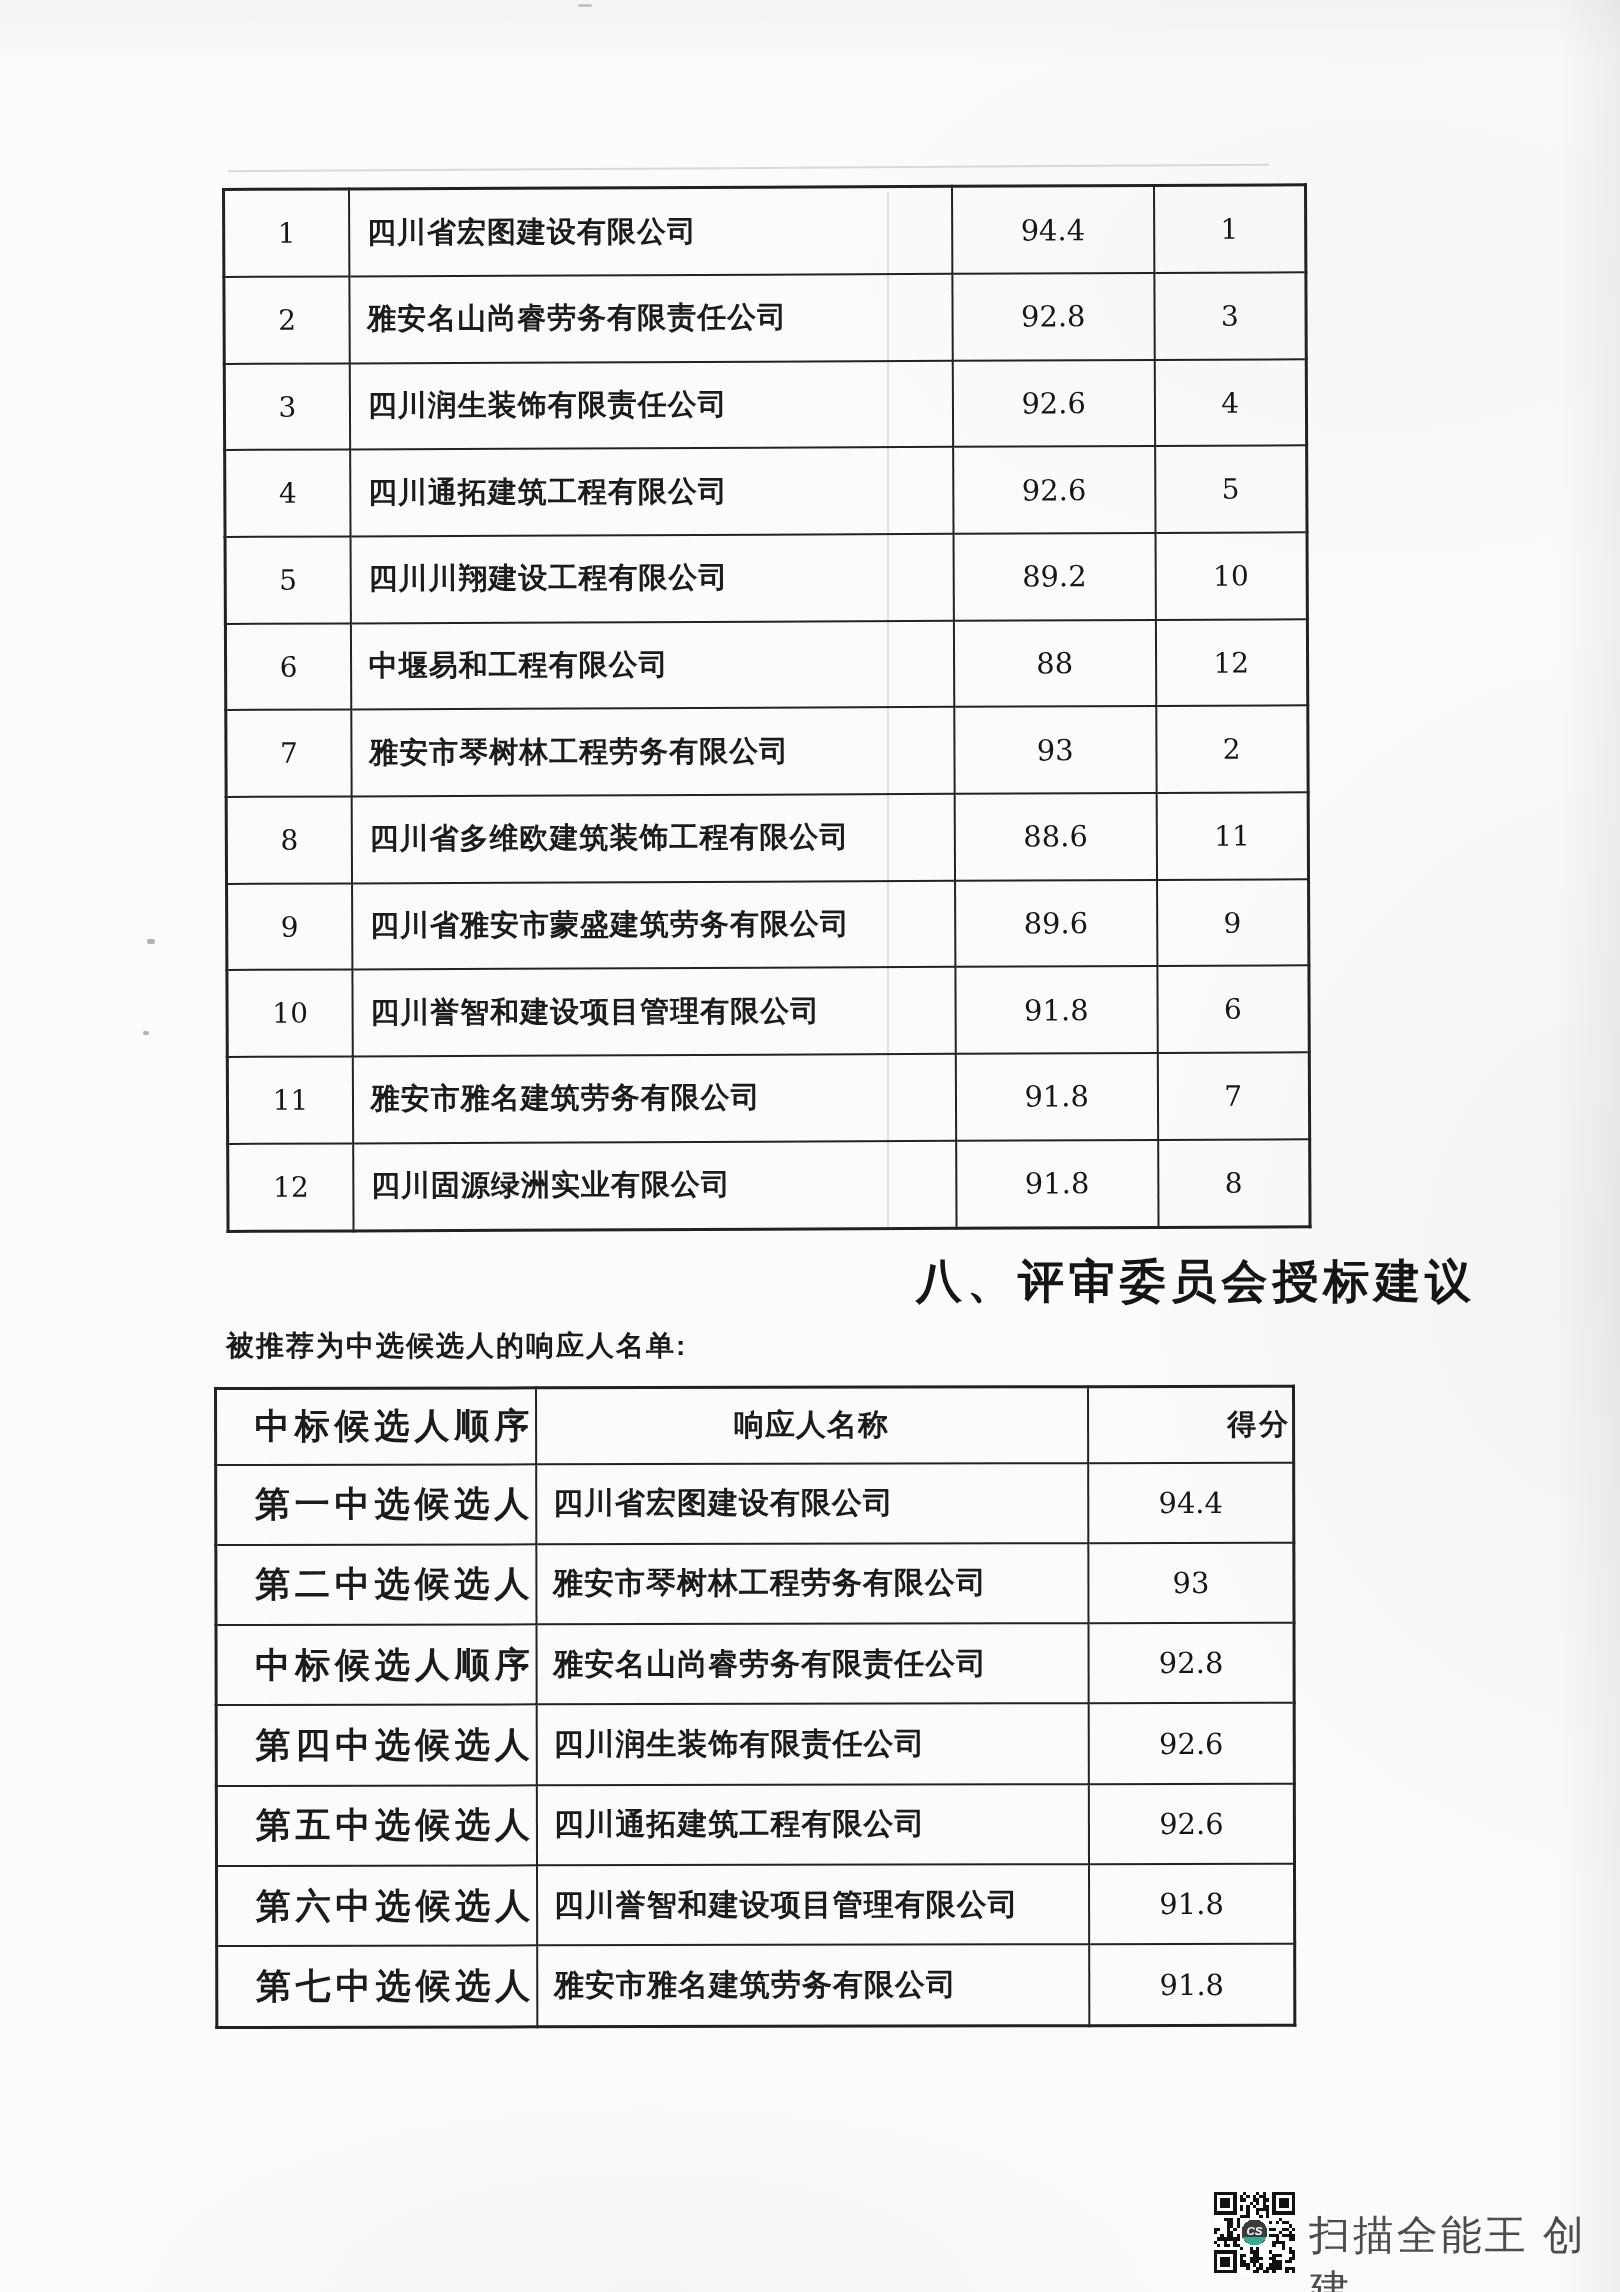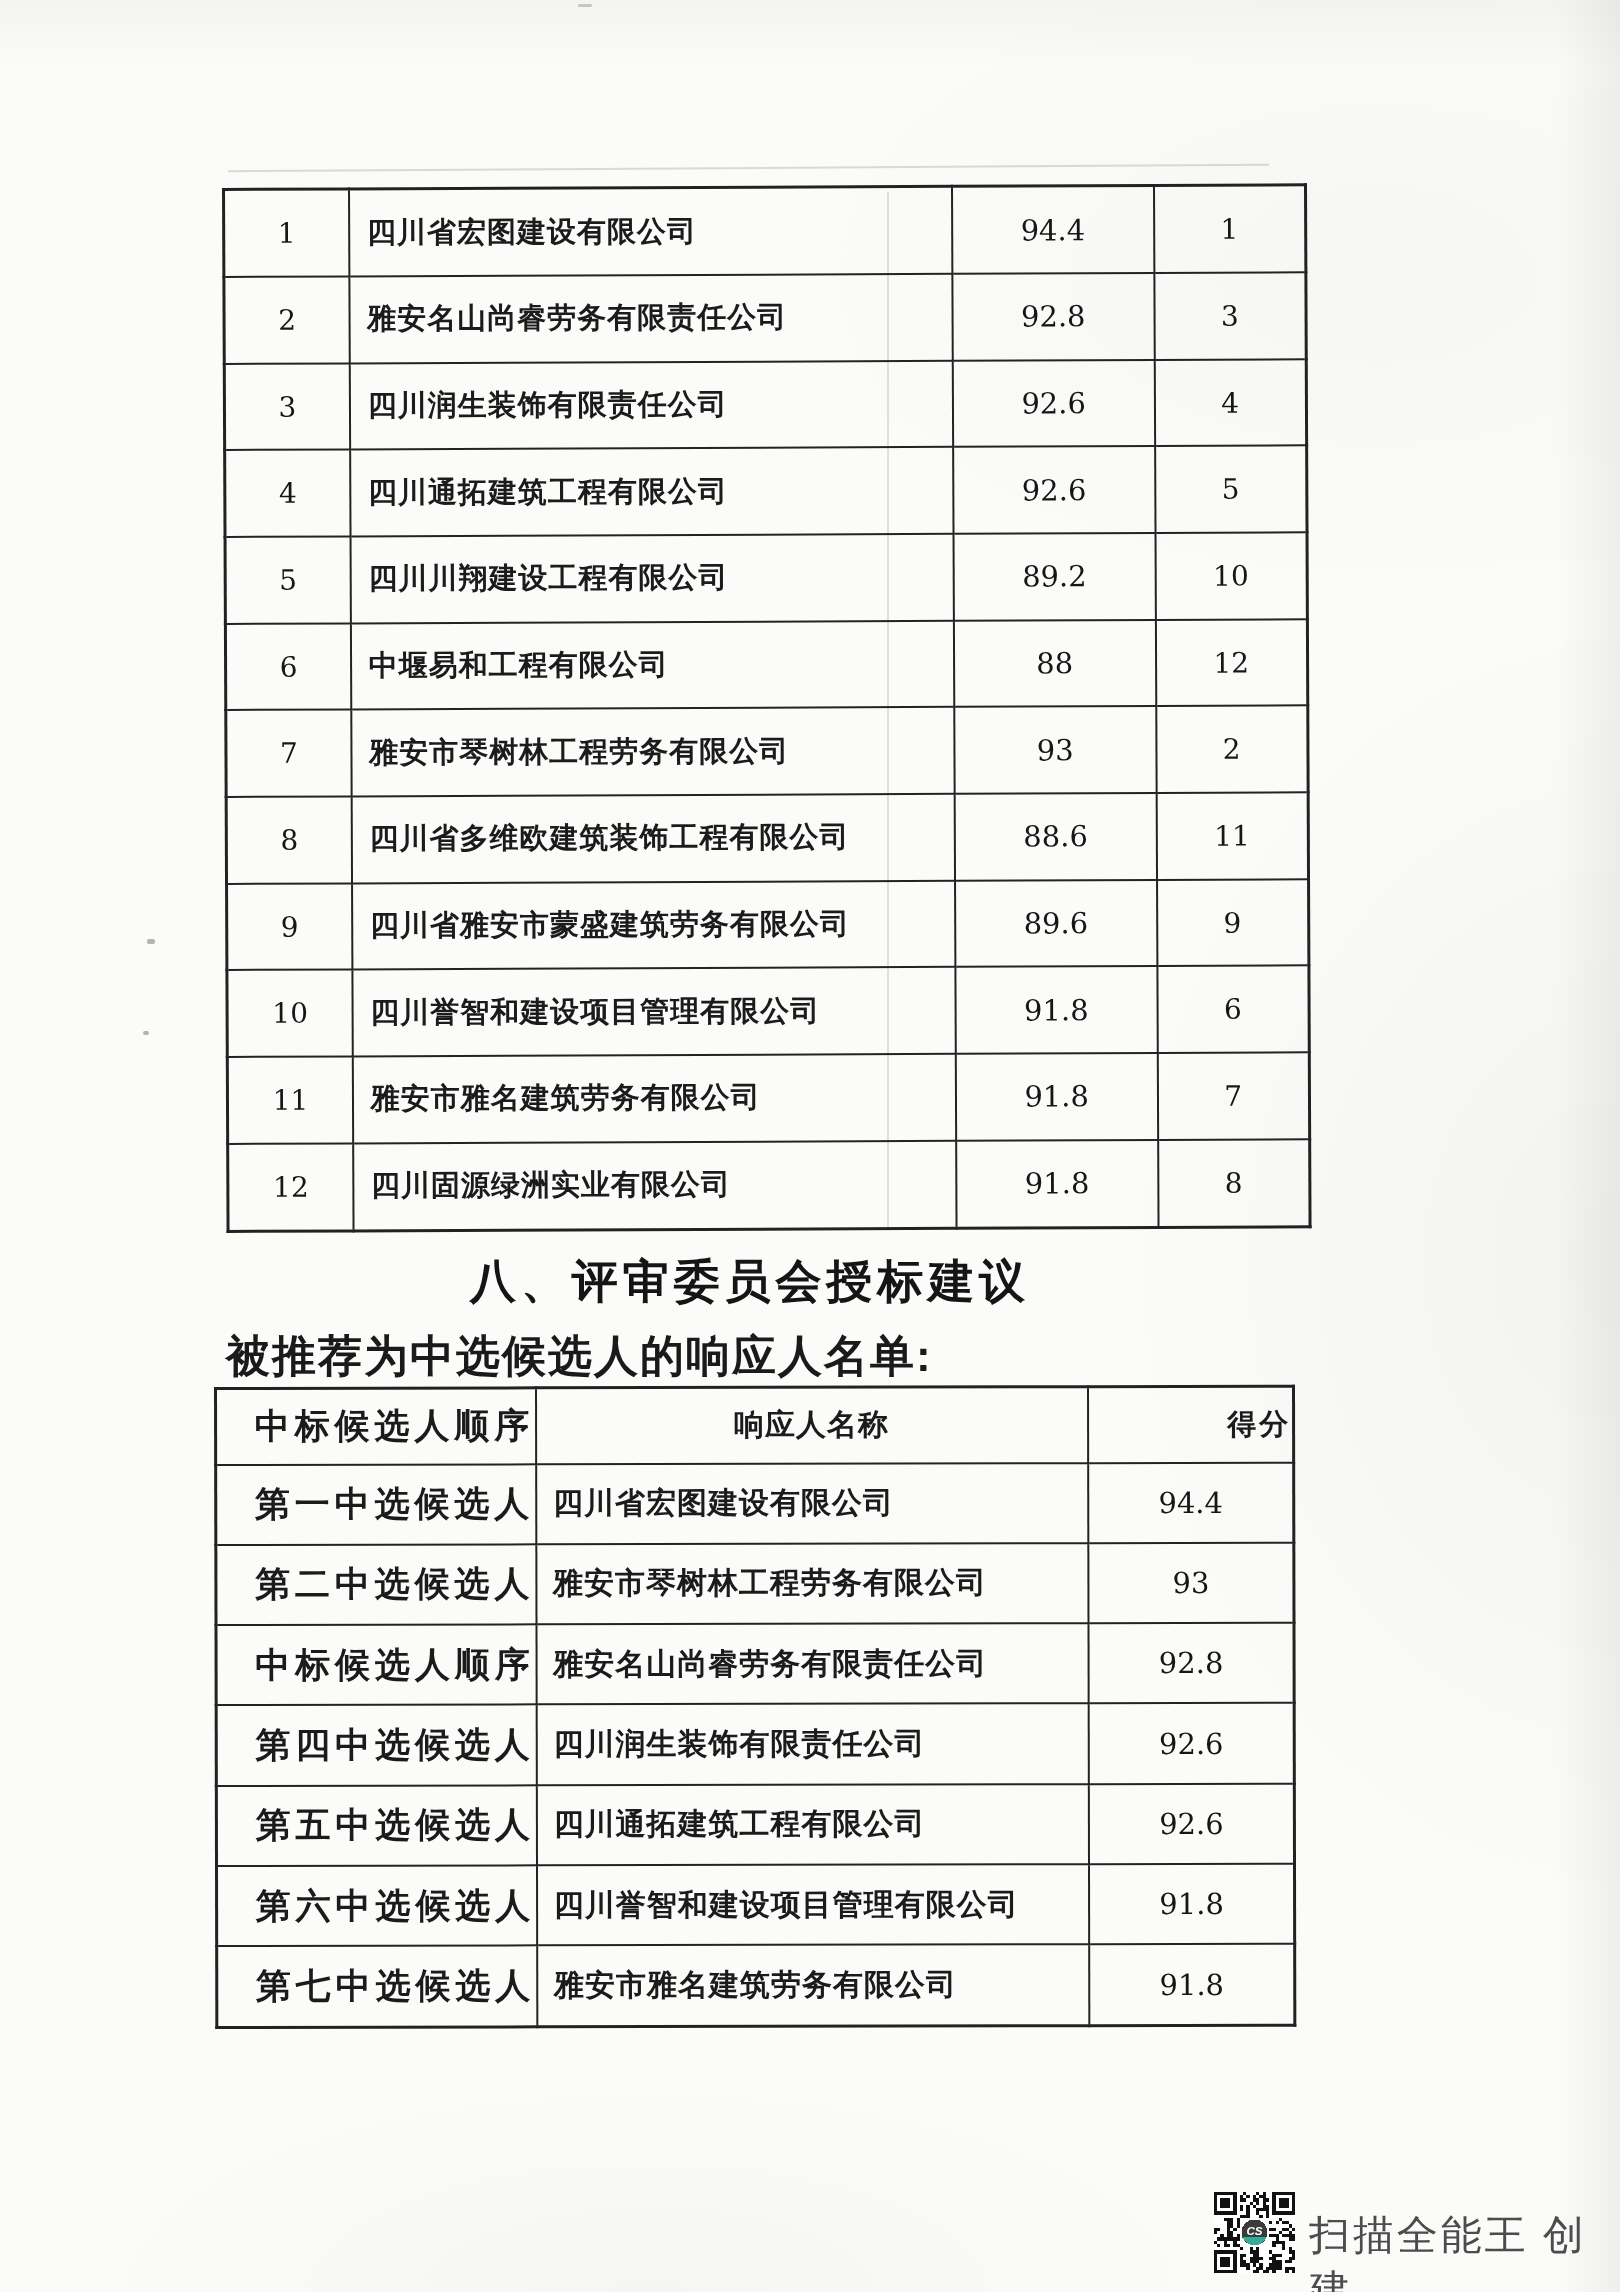--- a/index.html
+++ b/index.html
@@ -52,27 +52,27 @@
   .t1 .col-score{width:198px;font-size:29px;}
   .t1 .col-rank{width:147px;font-size:28px;}
 
   .t2 .col-order{width:316px;text-align:right;font-size:35px;letter-spacing:4.9px;}
   .t2 .col-rname{width:549px;text-align:left;padding-left:15.7px;font-size:30px;letter-spacing:1px;}
   .t2 .col-sc{width:201px;font-size:29px;}
   .t2 thead th{font-size:33px;letter-spacing:2.9px;text-align:right;font-weight:600;color:#1b1b1b;}
   .t2 thead tr{height:76px;}
 
   .heading{
-    position:absolute;left:12px;top:1251px;width:1476px;
-    text-align:center;
+    position:absolute;left:0;top:1251px;width:1476px;
+    text-align:right;
     font-size:46px;font-weight:700;color:#151515;letter-spacing:4.9px;
   }
   .intro{
     position:absolute;left:226px;top:1327px;
-    font-size:44px;font-weight:700;color:#1a1a1a;letter-spacing:2px;
+    font-size:28px;font-weight:700;color:#1a1a1a;letter-spacing:2px;
   }
 
   
   .qr{position:absolute;left:1214px;top:2192px;width:81px;height:81px;font-style:italic;}
   .qr svg{width:100%;height:100%;shape-rendering:crispEdges;}
   .wm-text{
     position:absolute;left:1309px;top:2208px;
     font-size:41px;color:#4c4c4c;font-weight:500;letter-spacing:2.9px;
   }
 </style>

